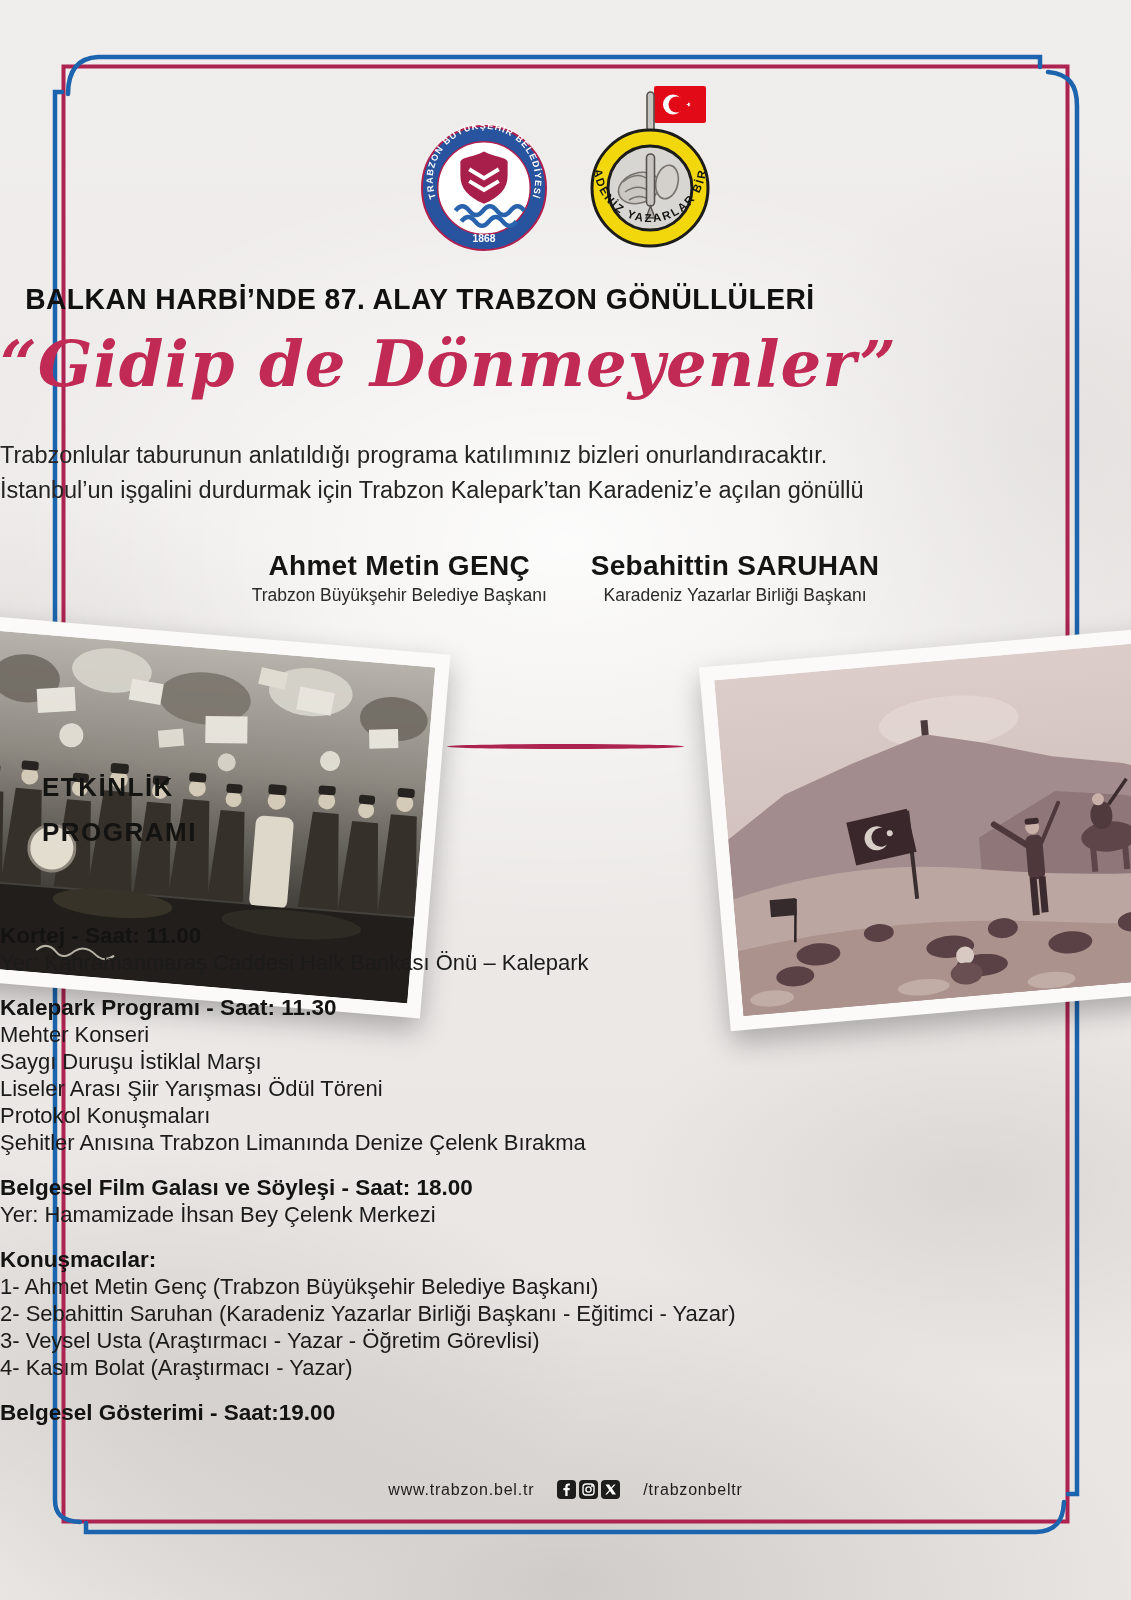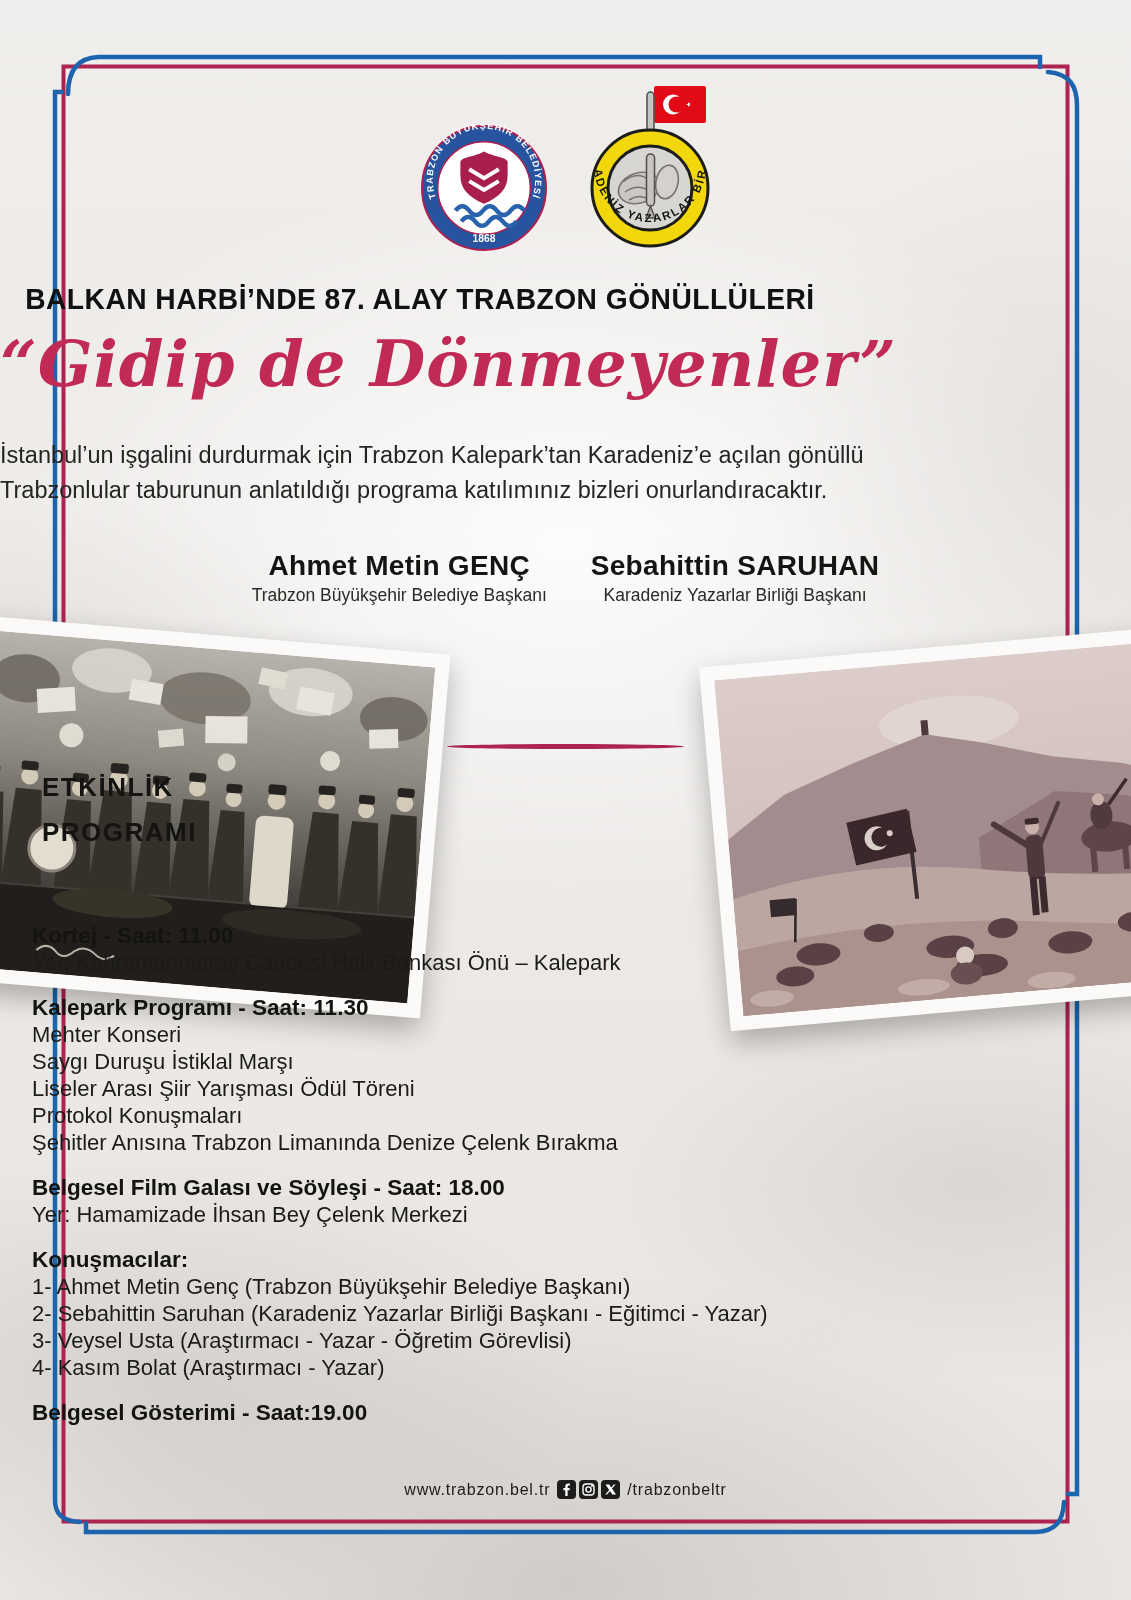--- a/index.html
+++ b/index.html
@@ -36,25 +36,25 @@
   .official .tt{font-size:17.5px;margin-top:3px;color:#2a2a28;}
   
   .photo{background:#fbfaf8;padding:14px;box-shadow:0 12px 28px rgba(0,0,0,.28);z-index:2;}
   .photo-left{left:-44px;top:634px;transform:rotate(4.8deg);}
   .photo-right{left:714px;top:646px;transform:rotate(-5deg);}
   
   .swoosh{top:744px;left:447px;width:237px;height:5px;background:#ad2351;border-radius:50%;}
   .prog-heading{top:765px;font-size:26px;font-weight:bold;letter-spacing:1.5px;line-height:45px;color:#131311;z-index:3;margin-left:42px;}
   .program{top:922px;z-index:3;}
   .prog-date{font-size:27px;font-weight:bold;letter-spacing:.5px;margin-bottom:22px;color:#131311;}
-  .section{margin-bottom:18px;padding-left:32px;}
+  .section{margin-bottom:18px;}
   .sec-title{font-size:22.5px;font-weight:bold;line-height:27px;color:#131311;}
   .sec-line{font-size:22px;line-height:27px;color:#1b1b19;}
   
-  .footer{top:1480px;display:flex;width:100%;justify-content:center;align-items:center;gap:7px;z-index:3;}
+  .footer{top:1480px;display:flex;width:100%;justify-content:center;align-items:center;gap:23px;z-index:3;}
   .footer .site,.footer .handle{font-size:16px;letter-spacing:.8px;color:#1c1c1a;}
   .icon-row{display:flex;gap:3px;align-items:center;}
 </style>
 </head>
 <body>
 
 <div class="poster">
 
   <svg class="abs frame" width="1131" height="1600" viewBox="0 0 1131 1600">
     <rect x="63.5" y="66.5" width="1004" height="1455" fill="none" stroke="#ad2351" stroke-width="4"></rect>
@@ -115,22 +115,22 @@
       <textPath href="#unionArc" startOffset="50%" text-anchor="middle">KARADENİZ YAZARLAR BİRLİĞİ</textPath>
     </text>
   </svg>
 
   <div class="abs ctr main-title">
     <span>BALKAN HARBİ’NDE 87. ALAY TRABZON GÖNÜLLÜLERİ</span>
   </div>
   <div class="abs ctr script-title">“Gidip de Dönmeyenler”</div>
 
   <div class="abs ctr intro">
+    <div>Trabzonlular taburunun anlatıldığı programa katılımınız bizleri onurlandıracaktır.</div>
     <div>İstanbul’un işgalini durdurmak için Trabzon Kalepark’tan Karadeniz’e açılan gönüllü</div>
-    <div>Trabzonlular taburunun anlatıldığı programa katılımınız bizleri onurlandıracaktır.</div>
   </div>
 
   <div class="abs officials">
     <div class="official">
       <div class="nm">Ahmet Metin GENÇ</div>
       <div class="tt">Trabzon Büyükşehir Belediye Başkanı</div>
     </div>
     <div class="official">
       <div class="nm">Sebahittin SARUHAN</div>
       <div class="tt">Karadeniz Yazarlar Birliği Başkanı</div>

